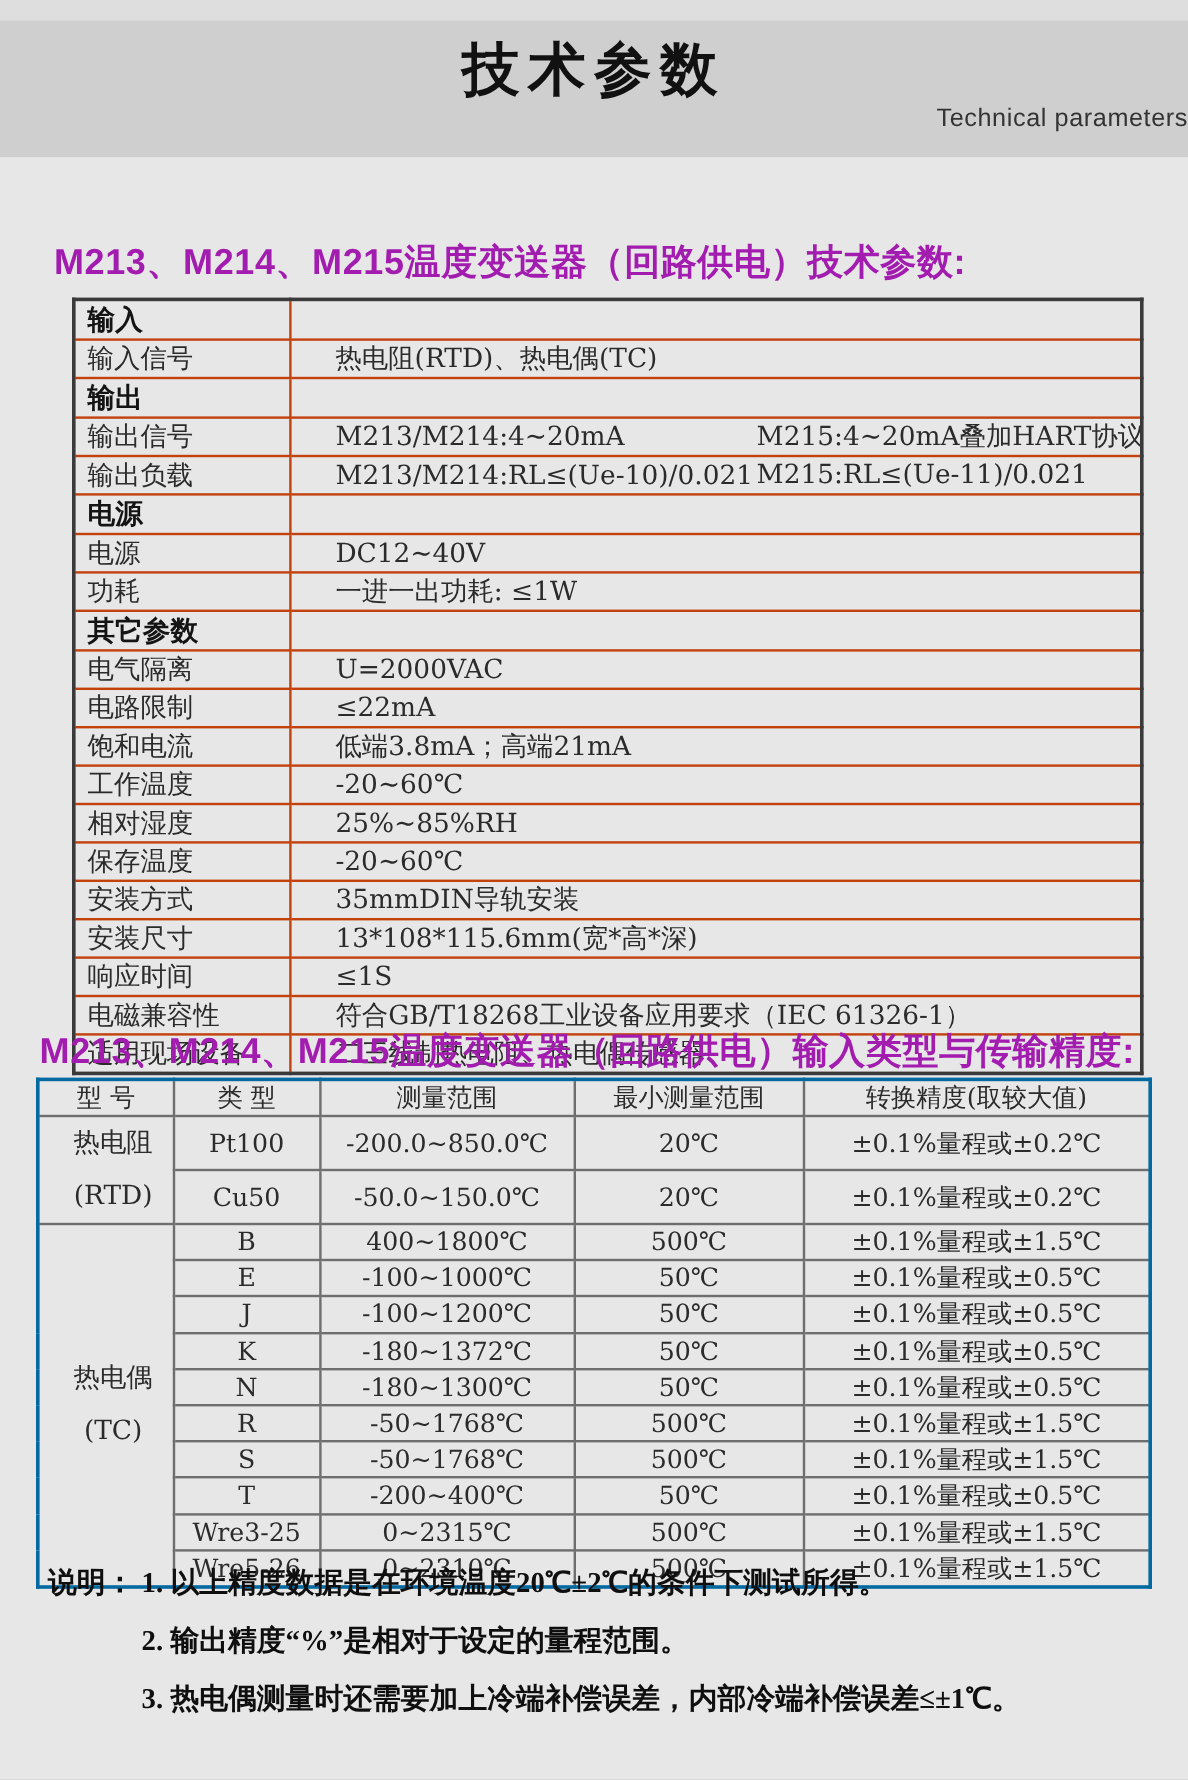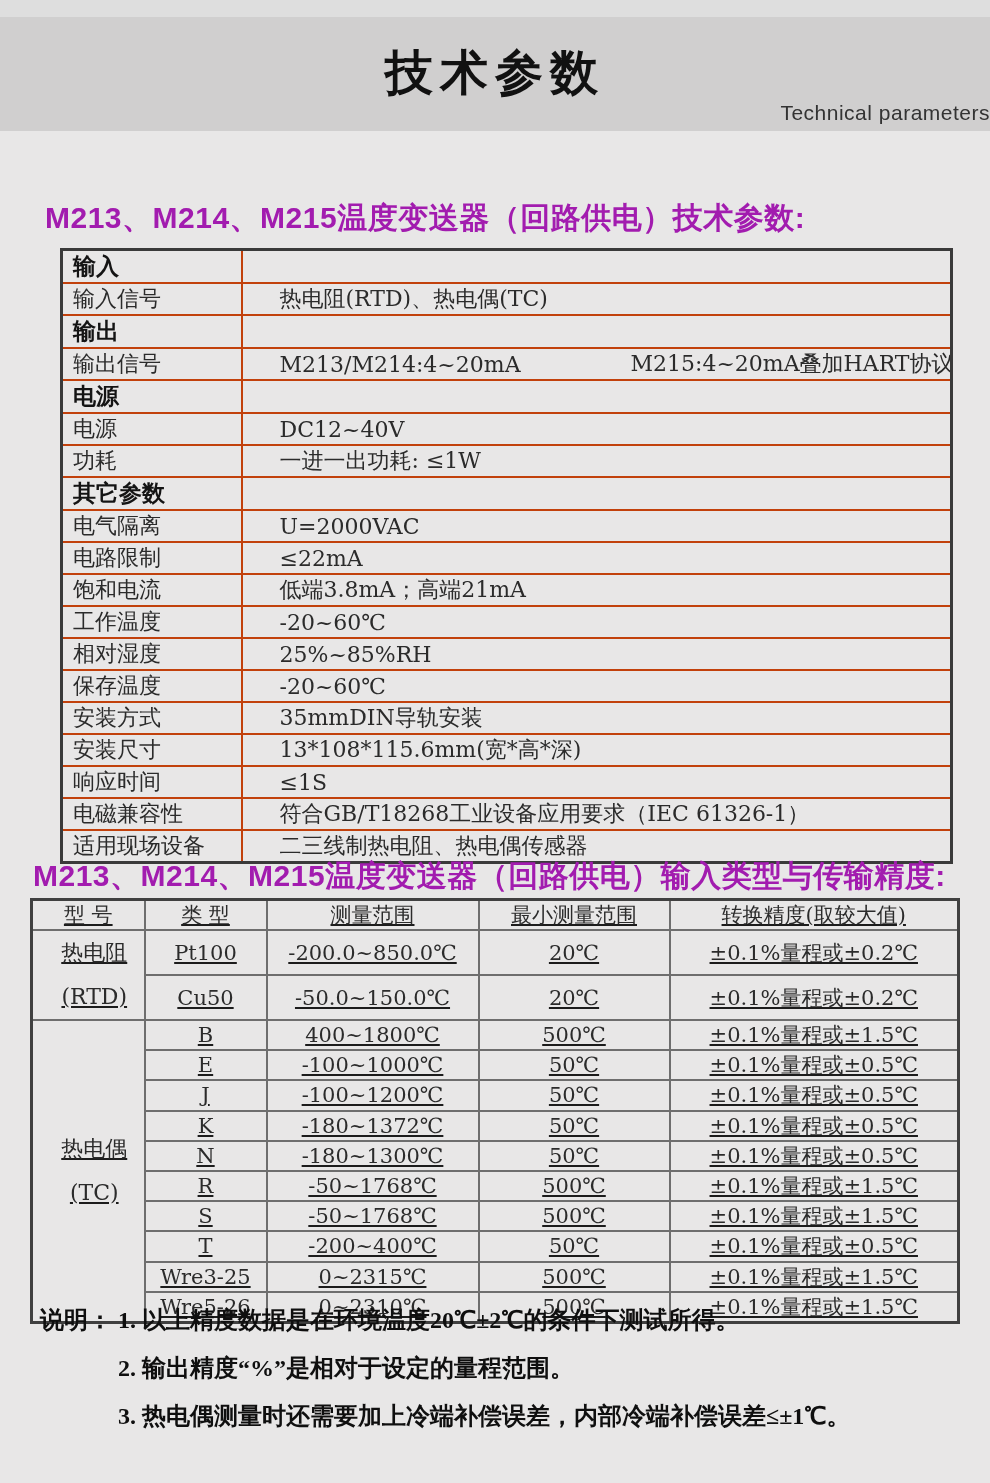--- a/index.html
+++ b/index.html
@@ -19,21 +19,21 @@
     width: 990px; height: 17px;
     background: #dedede;
   }
   .title-band {
     position: absolute; left: 0; top: 17px;
     width: 990px; height: 114px;
     background: #d0cfcf;
     text-align: center;
   }
   .page-title {
-    margin-top: 28px;
+    margin-top: 14px;
     font-size: 48px;
     line-height: 56px;
     font-weight: 900;
     letter-spacing: 7px;
     color: #111;
     font-family: "Liberation Sans", sans-serif;
   }
   .page-subtitle {
     font-size: 21px;
     line-height: 24px;
@@ -80,22 +80,21 @@
     position: absolute;
     left: 388px;
     top: 50%;
     transform: translateY(-50%);
     white-space: nowrap;
   }
 
   .t2 {
     position: absolute; left: 30px; top: 898px;
     width: 927px;
-    border: 3px solid #404040;
-    text-decoration: underline;
+    border: 3px solid #0369a1;
   }
   .t2 tr { height: 30.2px; }
   .t2 tr.head { height: 30px; }
   .t2 th, .t2 td {
     border: 2px solid #6e6e6e;
     font-family: "DejaVu Serif", "Liberation Serif", serif;
     font-size: 21px;
     font-weight: 400;
     color: #2b2b2b;
     text-align: center;
@@ -145,20 +144,24 @@
       <td class="lab">输入信号</td>
       <td class="val"><span class="v1">热电阻(RTD)、热电偶(TC)</span></td>
     </tr>
     <tr class="sec">
       <td class="lab">输出</td>
       <td class="val"></td>
     </tr>
     <tr>
       <td class="lab">输出信号</td>
       <td class="val"><span class="v1">M213/M214:4~20mA</span><span class="v2">M215:4~20mA叠加HART协议</span></td>
+    </tr>
+    <tr>
+      <td class="lab">输出负载</td>
+      <td class="val"><span class="v1">M213/M214:RL≤(Ue-10)/0.021</span><span class="v2">M215:RL≤(Ue-11)/0.021</span></td>
     </tr>
     <tr class="sec">
       <td class="lab">电源</td>
       <td class="val"></td>
     </tr>
     <tr>
       <td class="lab">电源</td>
       <td class="val"><span class="v1">DC12~40V</span></td>
     </tr>
     <tr>

